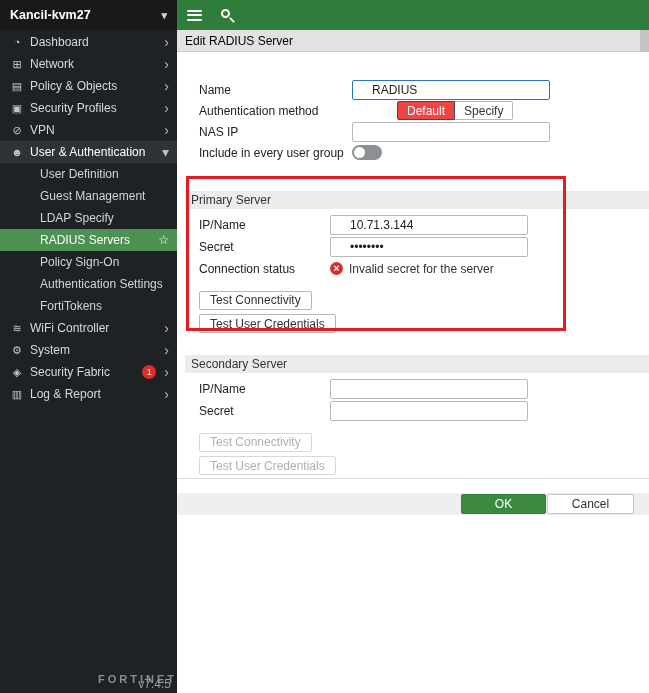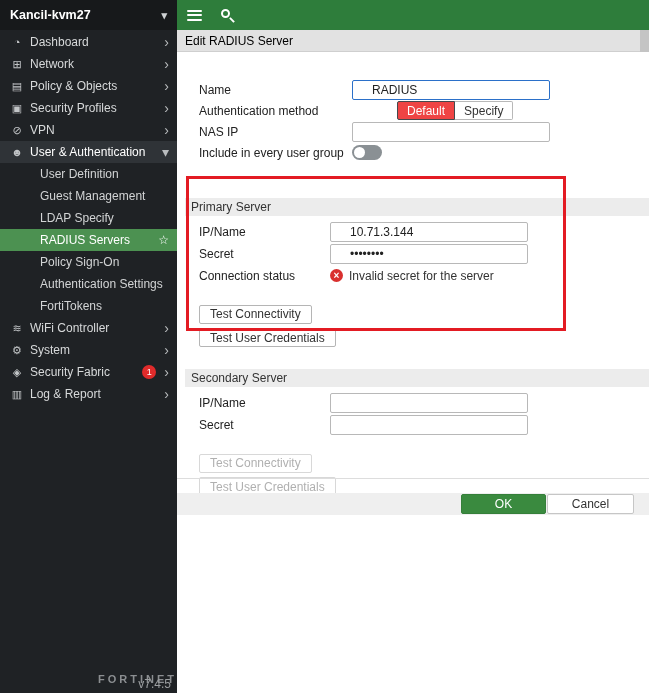--- a/index.html
+++ b/index.html
@@ -54,22 +54,22 @@
   .btn { display:inline-flex; align-items:center; height:19px; padding:0 10px; border:1px solid #b5b5b5; border-radius:2px; background:#fff; font-size:12px; color:#333; margin-left:14px; cursor:pointer; font-family:inherit; }
   .btn.disabled { color:#b0b0b0; border-color:#d8d8d8; cursor:default; }
   .annotation { position:absolute; left:1px; top:124px; width:380px; height:155px; border:3px solid #e31b23; pointer-events:none; z-index:5; }
 
   .divider { position:absolute; top:478px; left:0; right:0; border-top:1px solid #ddd; }
   .bottom-bar { position:absolute; top:493px; left:0; right:0; height:22px; background:#efefef; display:flex; align-items:center; justify-content:flex-end; padding-right:15px; gap:1px; }
   .ok-btn { width:85px; height:20px; background:#3a8a3f; color:#fff; border:1px solid #357f3a; border-radius:2px; font-size:12px; display:flex; align-items:center; justify-content:center; cursor:pointer; }
   .cancel-btn { width:87px; height:20px; background:#fff; color:#333; border:1px solid #c6c6c6; border-radius:2px; font-size:12px; display:flex; align-items:center; justify-content:center; cursor:pointer; }
 
   
-  .mt27 { margin-top:27px; } .mt20 { margin-top:35px; } .mt5 { margin-top:5px; }
-  .mt1 { margin-top:1px; } .mt2 { margin-top:18px; } .mt4 { margin-top:4px; } .mt22 { margin-top:22px; }
+  .mt27 { margin-top:27px; } .mt20 { margin-top:28px; } .mt5 { margin-top:5px; }
+  .mt1 { margin-top:1px; } .mt2 { margin-top:11px; } .mt4 { margin-top:4px; } .mt22 { margin-top:22px; }
 </style>
 </head>
 <body>
 
 <div class="sidebar">
   <div class="hostname">
     <span>Kancil-kvm27</span>
     <span class="caret">▾</span>
   </div>
   <div class="nav">

